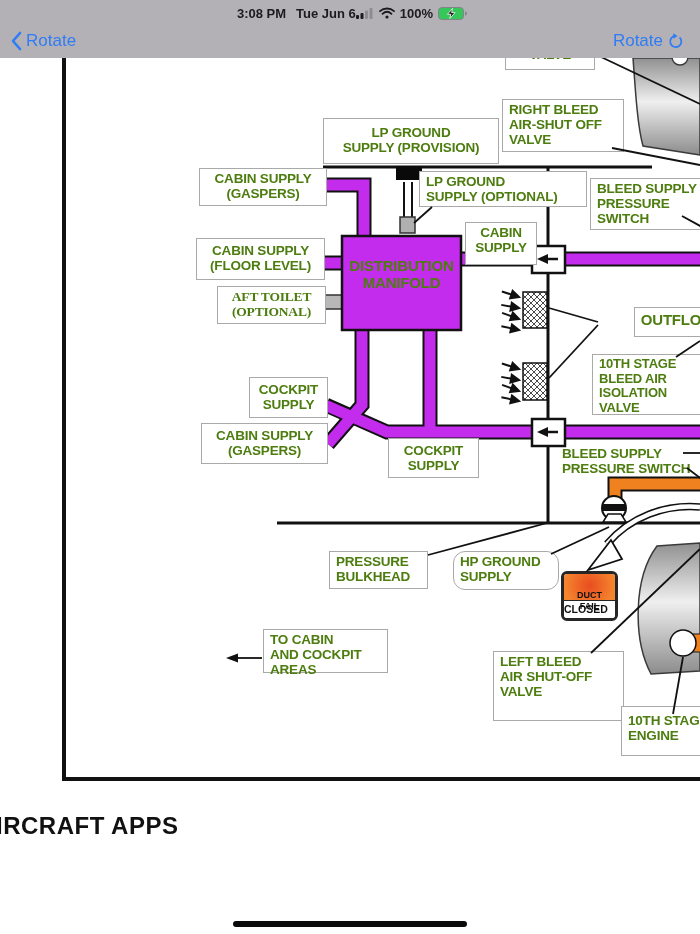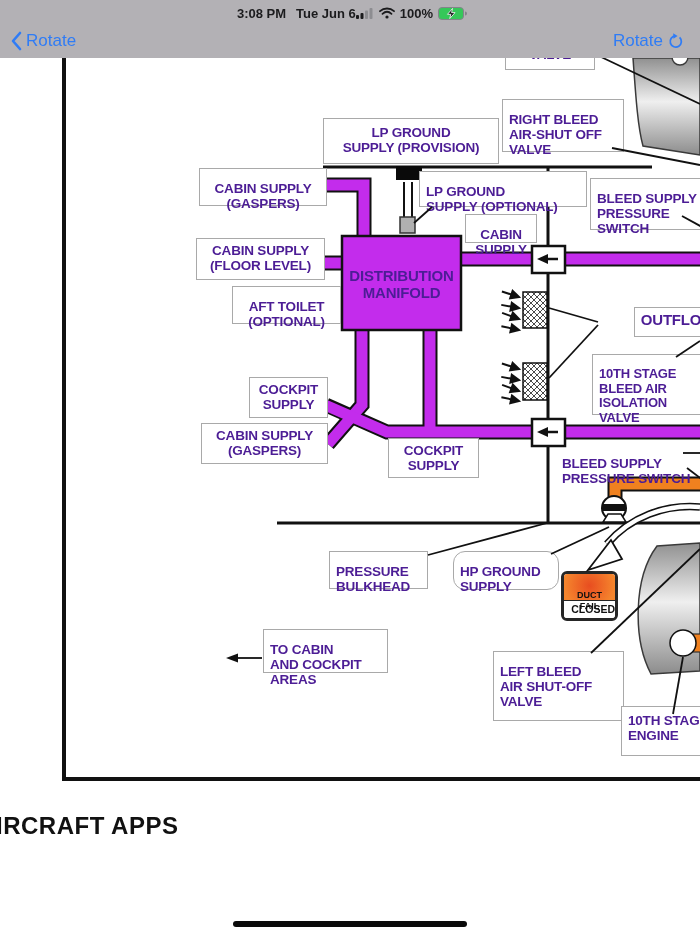--- a/index.html
+++ b/index.html
@@ -10,33 +10,33 @@
   .status-row{position:absolute;top:0;left:0;width:100%;height:24px;display:flex;align-items:center;
               justify-content:center;box-sizing:border-box;padding:2px 10px 0 14px;}
   .status-left{display:flex;gap:10px;font-size:13px;font-weight:700;color:#1b1b1d;}
   .status-right{display:flex;align-items:center;gap:5px;font-size:13px;font-weight:700;color:#1b1b1d;}
   .nav-row{position:absolute;top:24px;left:0;width:100%;height:34px;display:flex;align-items:center;
            justify-content:space-between;box-sizing:border-box;padding:0 16px 0 10px;color:var(--blue,#2f7cf6);}
   .nav-left,.nav-right{display:flex;align-items:center;gap:4px;font-size:17px;cursor:pointer;}
   
   svg.art{position:absolute;top:0;left:0;z-index:1;}
   svg.lines{position:absolute;top:0;left:0;z-index:3;pointer-events:none;}
-  .lbl{position:absolute;z-index:2;background:#fff;border:1px solid #a9a9a9;color:#4c1d95;
+  .lbl{position:absolute;z-index:2;background:#fff;border:1px solid #a9a9a9;color:#4d7c0f;
        font-weight:700;font-size:13.5px;line-height:1.12;letter-spacing:-0.2px;text-align:center;
-       white-space:pre-line;box-sizing:border-box;padding:12px 3px;}
+       white-space:pre-line;box-sizing:border-box;padding:2px 3px;}
   .la{text-align:left;padding-left:6px;}
   .noborder{border:none;background:transparent;}
   .fs15{font-size:15px;}
   .fs13{font-size:13px;}
   
   .duct{position:absolute;z-index:2;left:561px;top:571px;width:57px;height:50px;background:#fff;
         border:3px solid #262626;border-radius:6px;box-sizing:border-box;overflow:hidden;}
   .duct-top{height:26px;background:radial-gradient(circle at 50% 45%, var(--duct-red,#e84d20) 0%, var(--duct-orange,#f5852d) 85%);
             color:#111;font-size:9px;font-weight:700;text-align:center;line-height:1.25;white-space:pre-line;padding-top:16px;box-sizing:border-box;}
-  .duct-bottom{height:18px;background:#fff;color:#111;font-size:10.5px;font-weight:700;text-align:right;line-height:17px;border-top:1px solid #262626;}
+  .duct-bottom{height:18px;background:#fff;color:#111;font-size:10.5px;font-weight:700;text-align:left;line-height:17px;border-top:1px solid #262626;}
   .caption{position:absolute;left:-4px;top:812px;z-index:2;font-size:24px;font-weight:800;color:#111;letter-spacing:0.5px;}
   .home-indicator{position:absolute;left:233px;top:921px;width:234px;height:6px;border-radius:3px;background:#0a0a0a;z-index:10;}
 </style>
 </head>
 <body>
 
 <div class="screen">
 
   <svg class="art" width="700" height="934" viewBox="0 0 700 934">
     <defs>
@@ -157,25 +157,25 @@
 VALVE</div>
   <div class="lbl" style="left:323px;top:118px;width:176px;height:46px;padding-top:6px;">LP GROUND
 SUPPLY (PROVISION)</div>
   <div class="lbl la" style="left:419px;top:171px;width:168px;height:36px;">LP GROUND
 SUPPLY (OPTIONAL)</div>
   <div class="lbl" style="left:199px;top:168px;width:128px;height:38px;">CABIN SUPPLY
 (GASPERS)</div>
   <div class="lbl la" style="left:590px;top:178px;width:122px;height:52px;">BLEED SUPPLY
 PRESSURE
 SWITCH</div>
-  <div class="lbl" style="left:465px;top:214px;width:72px;height:29px;">CABIN
+  <div class="lbl" style="left:465px;top:222px;width:72px;height:43px;">CABIN
 SUPPLY</div>
   <div class="lbl" style="left:196px;top:238px;width:129px;height:42px;padding-top:4px;">CABIN SUPPLY
 (FLOOR LEVEL)</div>
-  <div class="lbl" style="left:232px;top:286px;width:109px;height:38px;">AFT TOILET
+  <div class="lbl" style="left:217px;top:286px;width:109px;height:38px;font-family:Liberation Serif, serif;">AFT TOILET
 (OPTIONAL)</div>
   <div class="lbl noborder fs15" style="left:342px;top:256px;width:119px;text-align:center;">DISTRIBUTION
 MANIFOLD</div>
   <div class="lbl fs15" style="left:598px;top:307px;width:88px;height:30px;padding-top:4px;margin-left:36px;">OUTFLOW</div>
   <div class="lbl la fs13" style="left:592px;top:354px;width:116px;height:61px;">10TH STAGE
 BLEED AIR
 ISOLATION
 VALVE</div>
   <div class="lbl" style="left:249px;top:377px;width:79px;height:41px;padding-top:4px;">COCKPIT
 SUPPLY</div>

